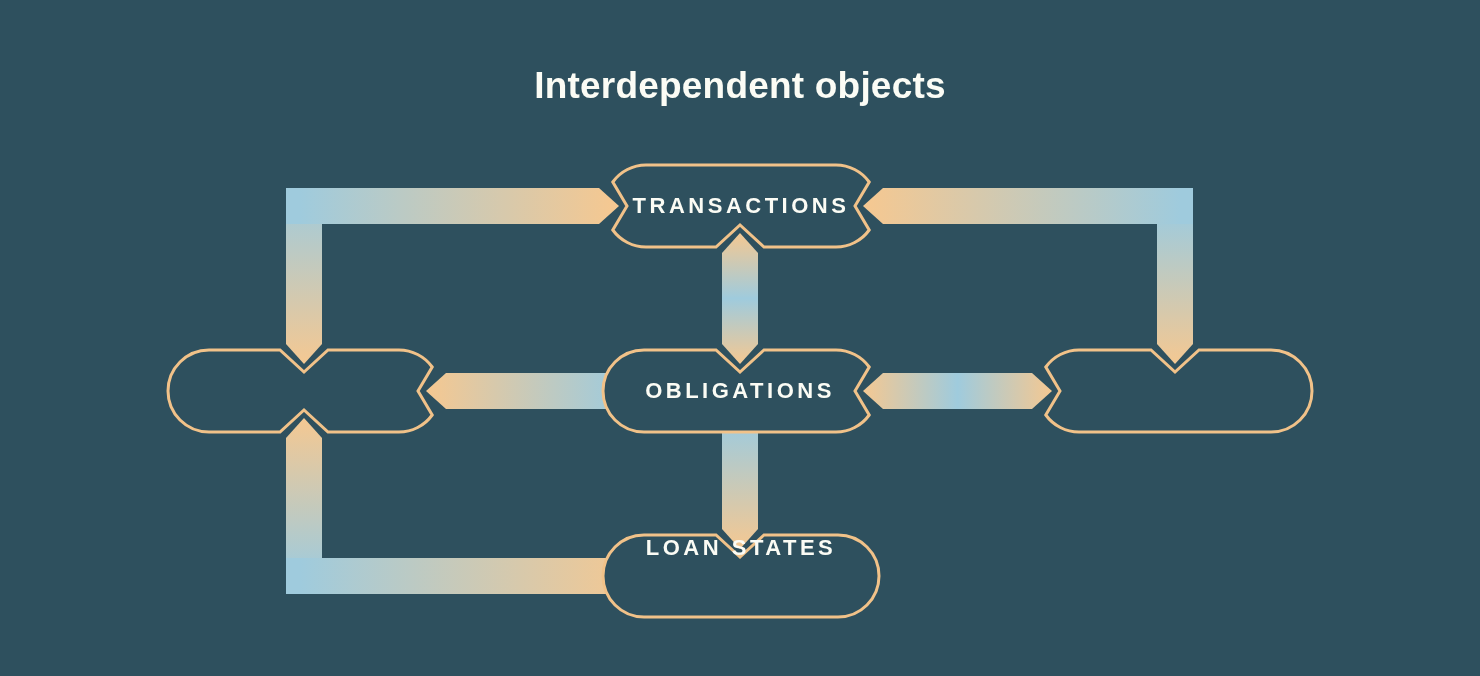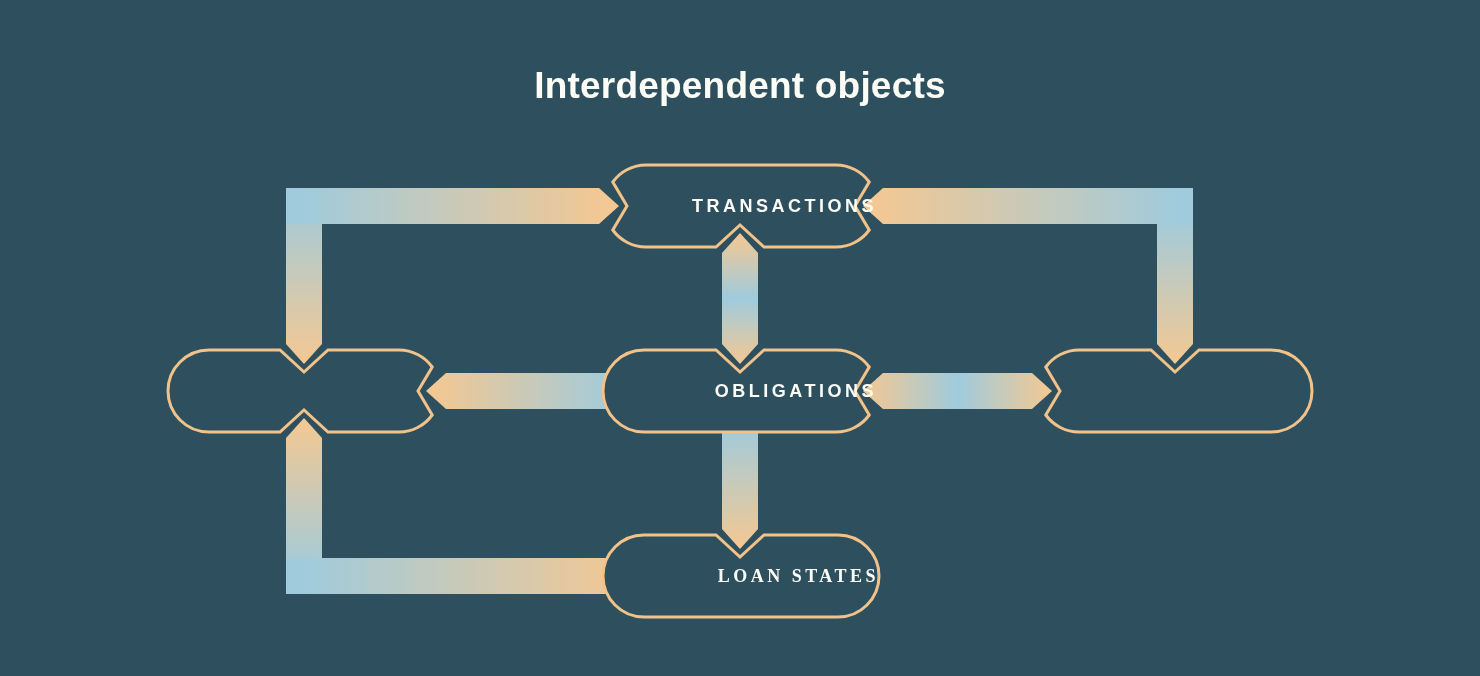--- a/index.html
+++ b/index.html
@@ -20,23 +20,23 @@
   }
   .stage svg{position:absolute;left:0;top:0;}
   .diagram-title{
     position:absolute;top:46px;left:0;width:100%;
     text-align:center;
     color:var(--c-text);
     font-size:37px;font-weight:700;letter-spacing:0.2px;
   }
   .node-label{
     position:absolute;
-    display:flex;align-items:center;justify-content:flex-end;
+    display:flex;align-items:center;justify-content:center;
     color:var(--c-text);
-    font-weight:700;font-size:18px;letter-spacing:3.5px;
+    font-weight:700;font-size:22px;letter-spacing:3.5px;
     text-align:center;
     pointer-events:none;
   }
   .node-label .lines{display:block;text-align:left;line-height:26px;}
   .node-label .line{display:block;}
 </style>
 </head>
 <body>
 
 <div class="stage">
@@ -110,17 +110,17 @@
   <div class="node-label" style="left:605px;top:146px;width:272px;height:82px;">
     <span class="line">TRANSACTIONS</span>
   </div>
 
 
   <div class="node-label" style="left:603px;top:331px;width:274px;height:82px;">
     <span class="line">OBLIGATIONS</span>
   </div>
 
 
-  <div class="node-label" style="left:603px;top:516px;width:276px;height:82px;font-family:Liberation Serif, serif;">
+  <div class="node-label" style="left:603px;top:488px;width:276px;height:82px;">
     <span class="line">LOAN STATES</span>
   </div>
 
 </div>
 
 </body></html>

